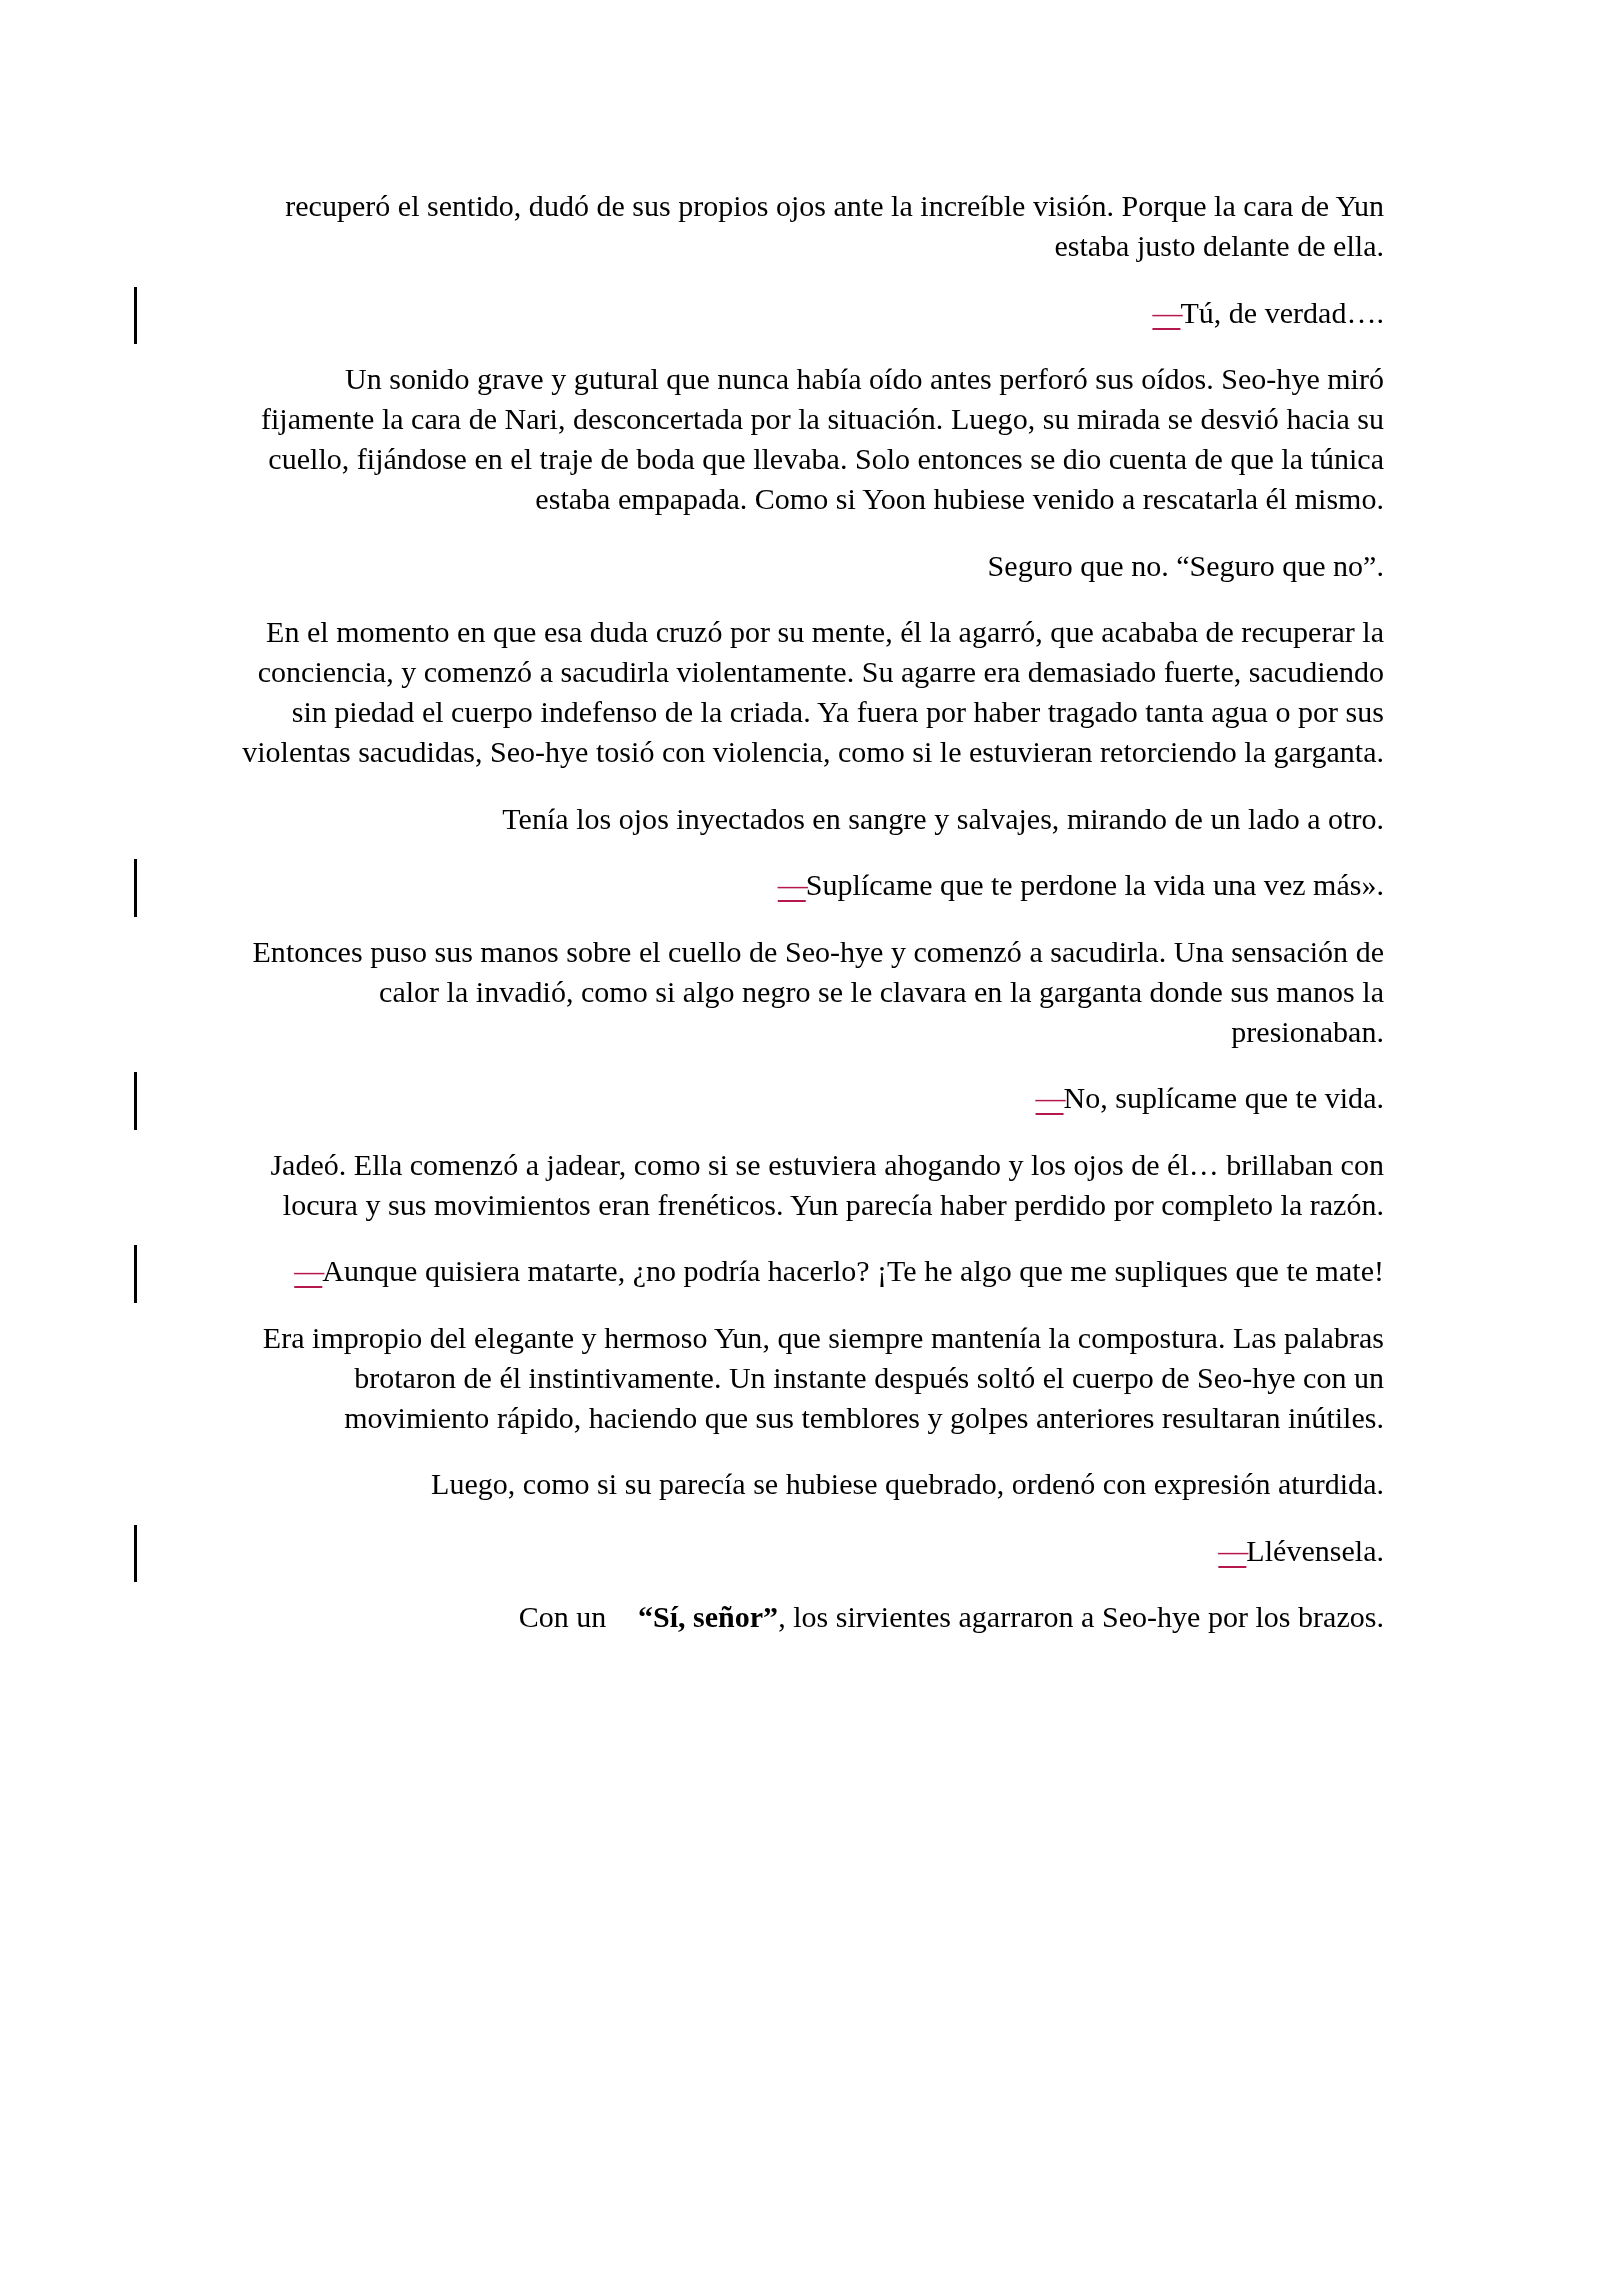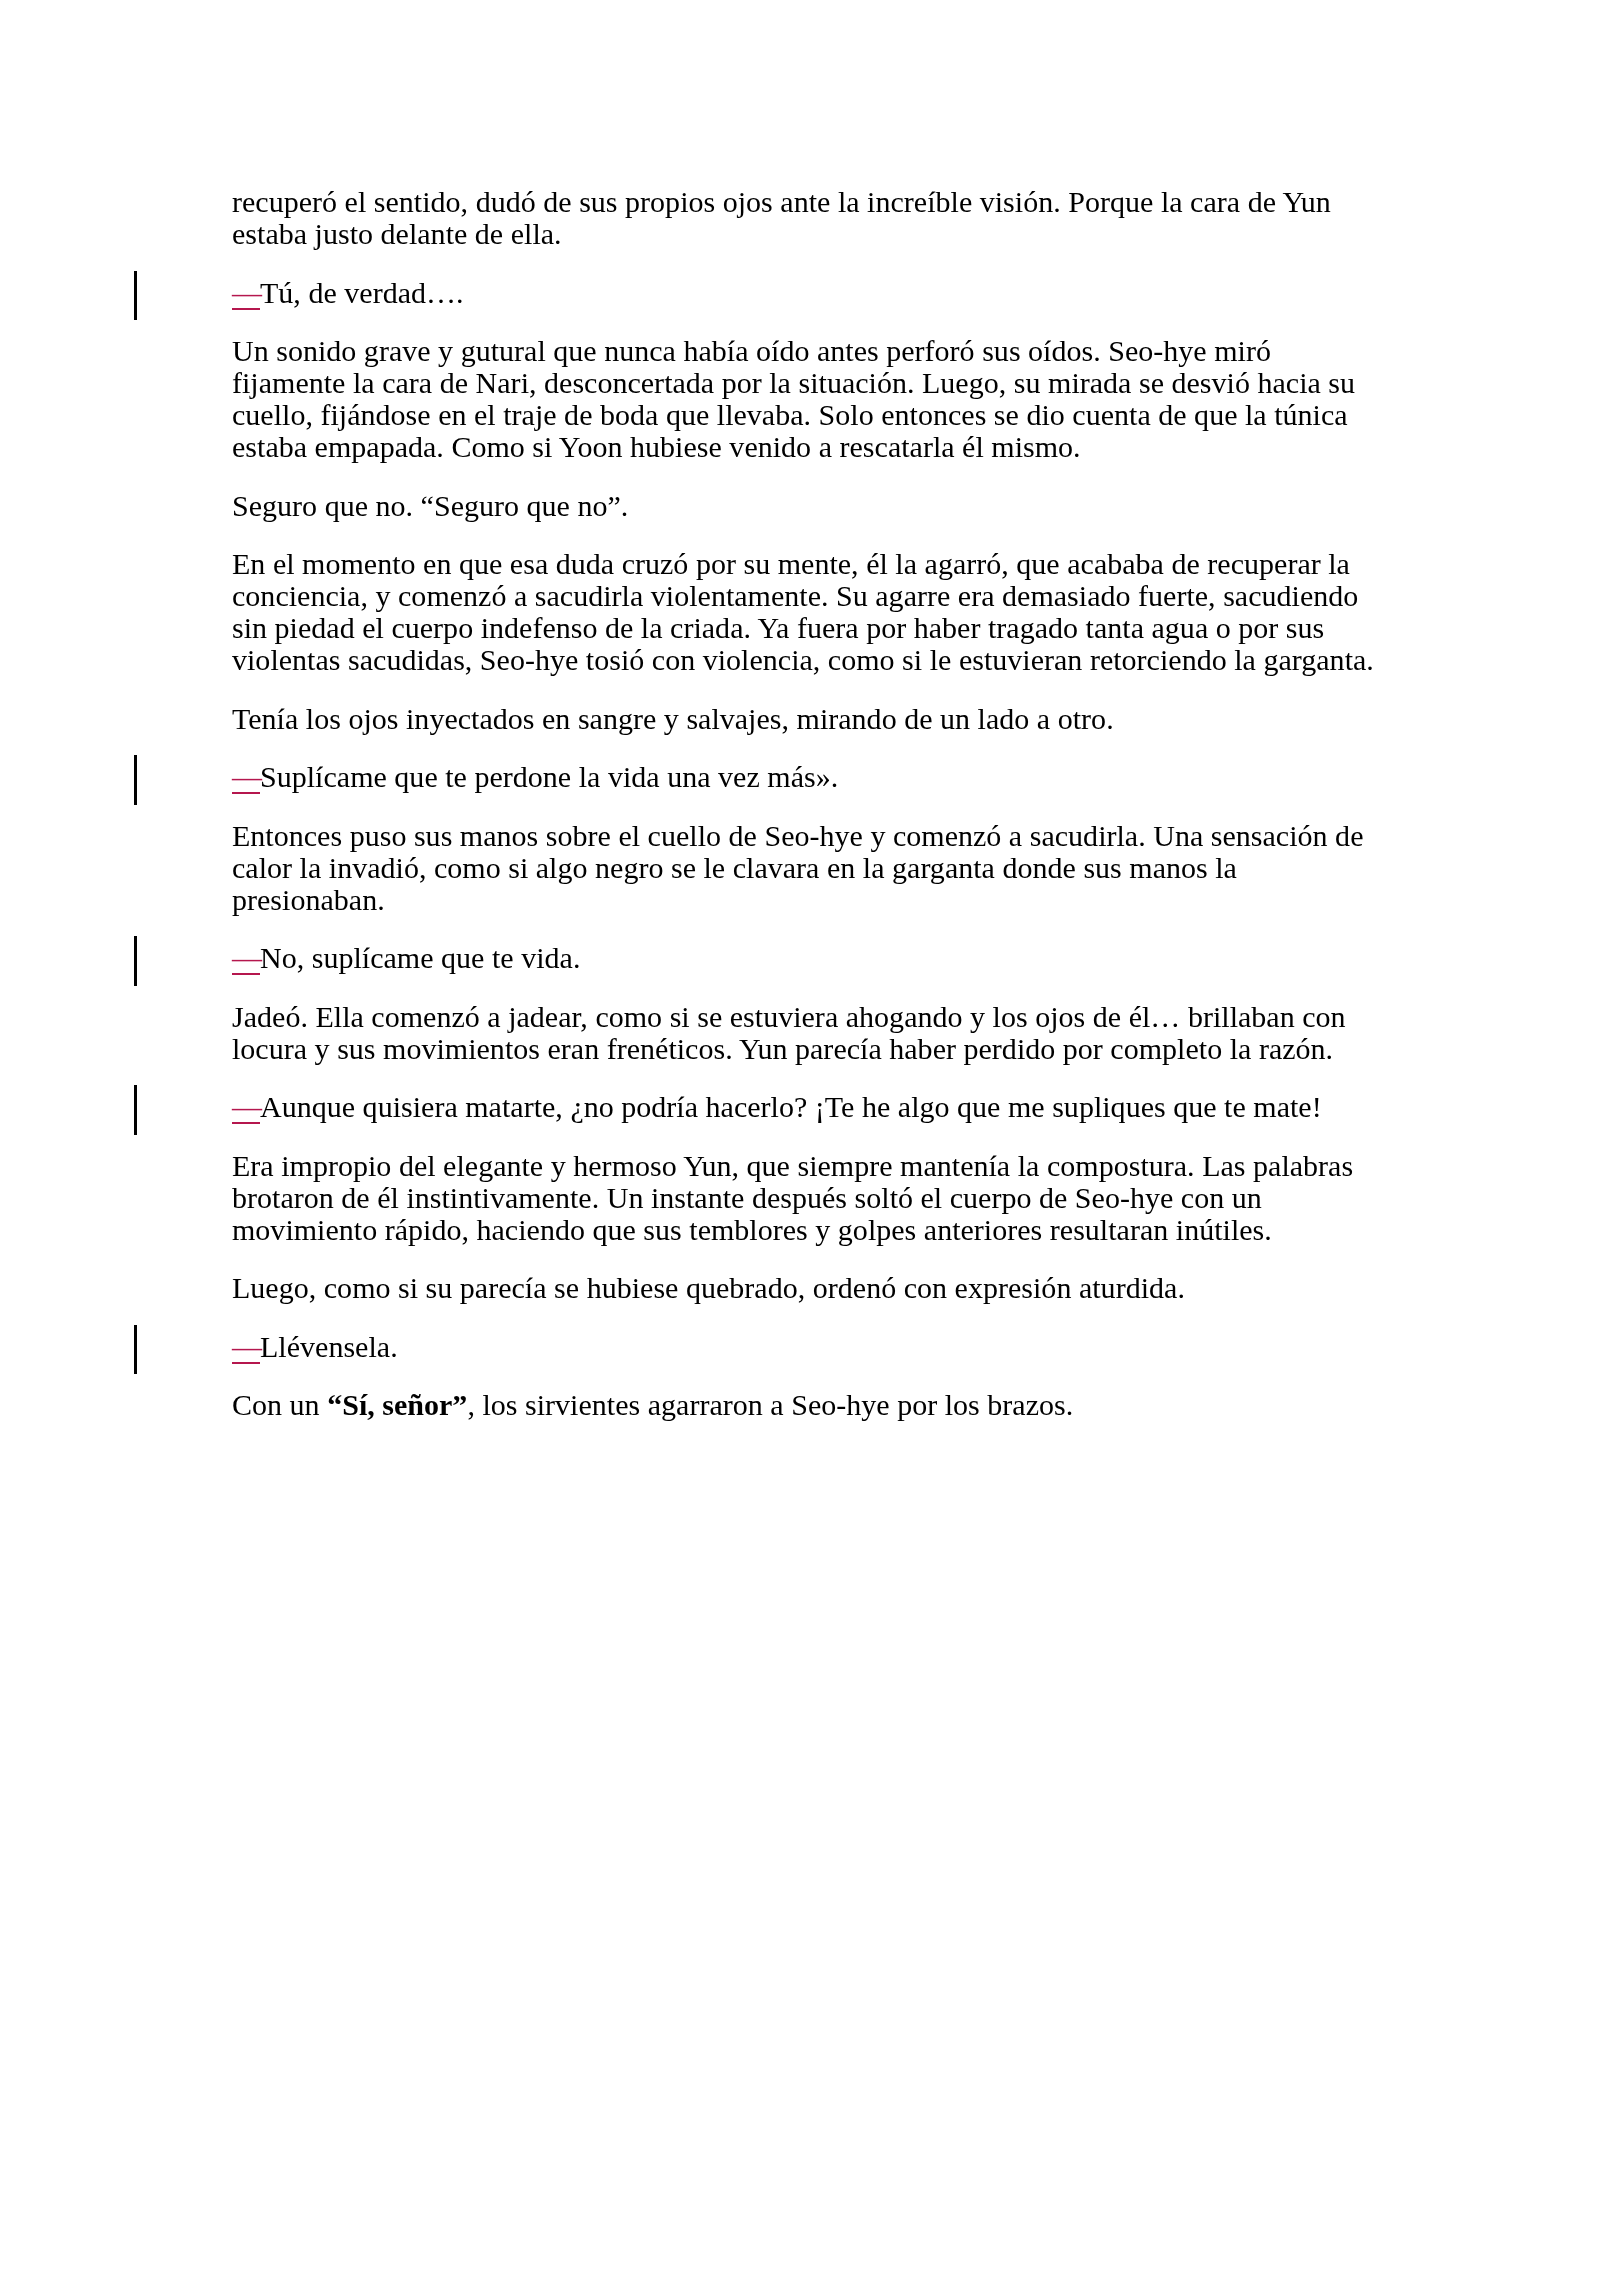--- a/index.html
+++ b/index.html
@@ -21,23 +21,23 @@
   }
   .content {
     position: absolute;
     left: 232px;
     top: 186px;
     width: 1152px;
   }
   .para {
     position: relative;
     font-size: 30px;
-    line-height: 32px;
+    line-height: 40px;
     margin: 0 0 26.5px 0;
-    text-align: left;
+    text-align: right;
     color: #000000;
     letter-spacing: 0.02px;
   }
   .para.last {
     margin-bottom: 0;
   }
   
   .para.changed::before {
     content: "";
     position: absolute;
@@ -49,21 +49,21 @@
   }
   .dash {
     color: #B5174E;
     text-decoration: underline;
     text-decoration-color: #B5174E;
     text-decoration-thickness: 2px;
     text-underline-offset: 4.9px;
     letter-spacing: -2px;
   }
   .it { }
-  .bd { font-weight: bold; }
+  .bd { font-weight: bold; margin-left: 24px; }
 </style>
 </head>
 <body>
 
 <div class="page">
   <div class="content">
 
     <p class="para">recuperó el sentido, dudó de sus propios ojos ante la increíble visión. Porque la cara de Yun estaba justo delante de ella.</p>
 
     <p class="para changed"><span class="dash">—</span><span>Tú, de verdad….</span></p>

